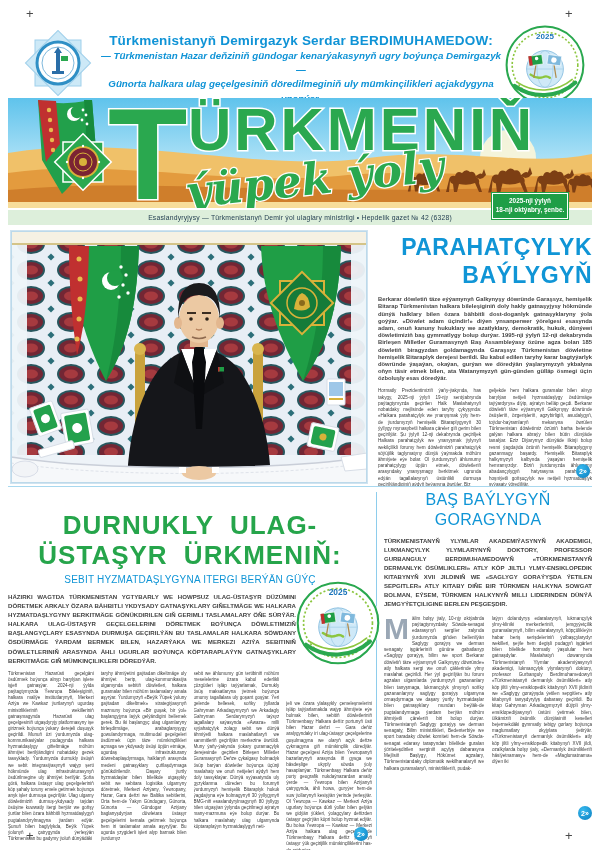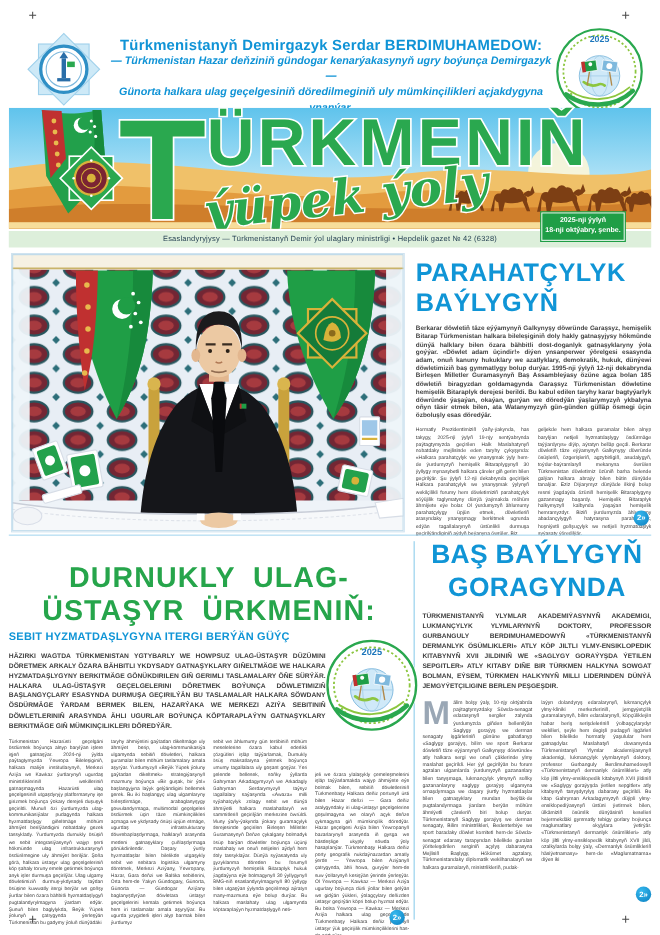--- a/index.html
+++ b/index.html
@@ -16,32 +16,32 @@
   .banner{position:absolute;left:8px;top:98px;width:584px;height:110px;}
   .datebox{position:absolute;left:492px;top:193px;width:74px;height:24px;background:#1f9e46;
            border:1px solid #ffffff;outline:1px solid #1f9e46;color:#fff;font-size:6.4px;font-weight:bold;
            display:flex;flex-direction:column;align-items:center;justify-content:center;line-height:1.35;z-index:5;}
   .founder{position:absolute;left:8px;top:210px;width:584px;height:15px;background:#ddefdb;
            display:flex;align-items:center;justify-content:center;font-size:6.8px;color:#1e3a4d;letter-spacing:.2px;}
   
   .photo{position:absolute;left:10px;top:230px;width:356px;height:252px;border:1px solid #cfe3f0;background:#fff;}
   
   .art-peace{position:absolute;left:378px;top:234px;width:214px;height:248px;}
-  .hl-blue{color:#1095d6;font-weight:bold;text-align:left;font-size:23px;line-height:1.2;letter-spacing:.5px;}
-  .hl-blue-sm{color:#1095d6;font-weight:bold;text-align:center;font-size:24px;line-height:1.25;letter-spacing:.3px;}
+  .hl-blue{color:#1095d6;font-weight:bold;text-align:right;font-size:23px;line-height:1.2;letter-spacing:.5px;}
+  .hl-blue-sm{color:#1095d6;font-weight:normal;text-align:center;font-size:16px;line-height:1.25;letter-spacing:.3px;}
   .lead{font-size:5.8px;font-weight:bold;color:#454545;text-align:justify;line-height:1.24;margin-top:7px;}
   .lead-caps{font-size:6.1px;font-weight:bold;color:#3f3f3f;text-align:justify;line-height:1.5;}
   .cols{display:flex;gap:8px;margin-top:6px;}
   .col{flex:1;font-size:4.6px;color:#3a3a3a;text-align:justify;line-height:1.36;overflow:hidden;}
   .art-peace .cols .col{height:102px;}
   .hsep{position:absolute;left:8px;top:486px;width:584px;height:1px;background:#a8d8ef;}
   .vsep{position:absolute;left:376px;top:492px;width:1px;height:344px;background:#8ecdec;}
   .art-transit{position:absolute;left:8px;top:511px;width:364px;height:346px;}
   .hl-green{color:#26a54b;font-weight:bold;text-align:center;font-size:26px;line-height:1.15;letter-spacing:1px;word-spacing:8px;}
-  .subhead{color:#1095d6;font-weight:bold;text-align:left;font-size:10px;margin-top:3px;letter-spacing:.2px;}
+  .subhead{color:#1095d6;font-weight:normal;text-align:center;font-size:10px;margin-top:3px;letter-spacing:.2px;}
   .transit-leadrow{margin-top:7px;width:288px;}
   .transit-emblem{position:absolute;left:288px;top:70px;width:84px;height:84px;background:#fff;border-radius:50%;z-index:3;}
   .art-transit .cols{margin-top:6px;gap:7px;}
   .art-transit .col{height:212px;font-size:4.5px;}
   .art-transit .col4pad{padding-top:30px;height:182px;}
   .art-health{position:absolute;left:384px;top:490px;width:208px;height:346px;}
   .art-health .lead-caps{margin-top:7px;font-size:6.0px;}
   .art-health .cols{margin-top:7px;gap:8px;}
   .art-health .col{height:196px;}
   .dropcap{float:left;font-size:30px;line-height:.8;font-weight:bold;color:#9aa7b5;margin:1px 3px 0 0;}

